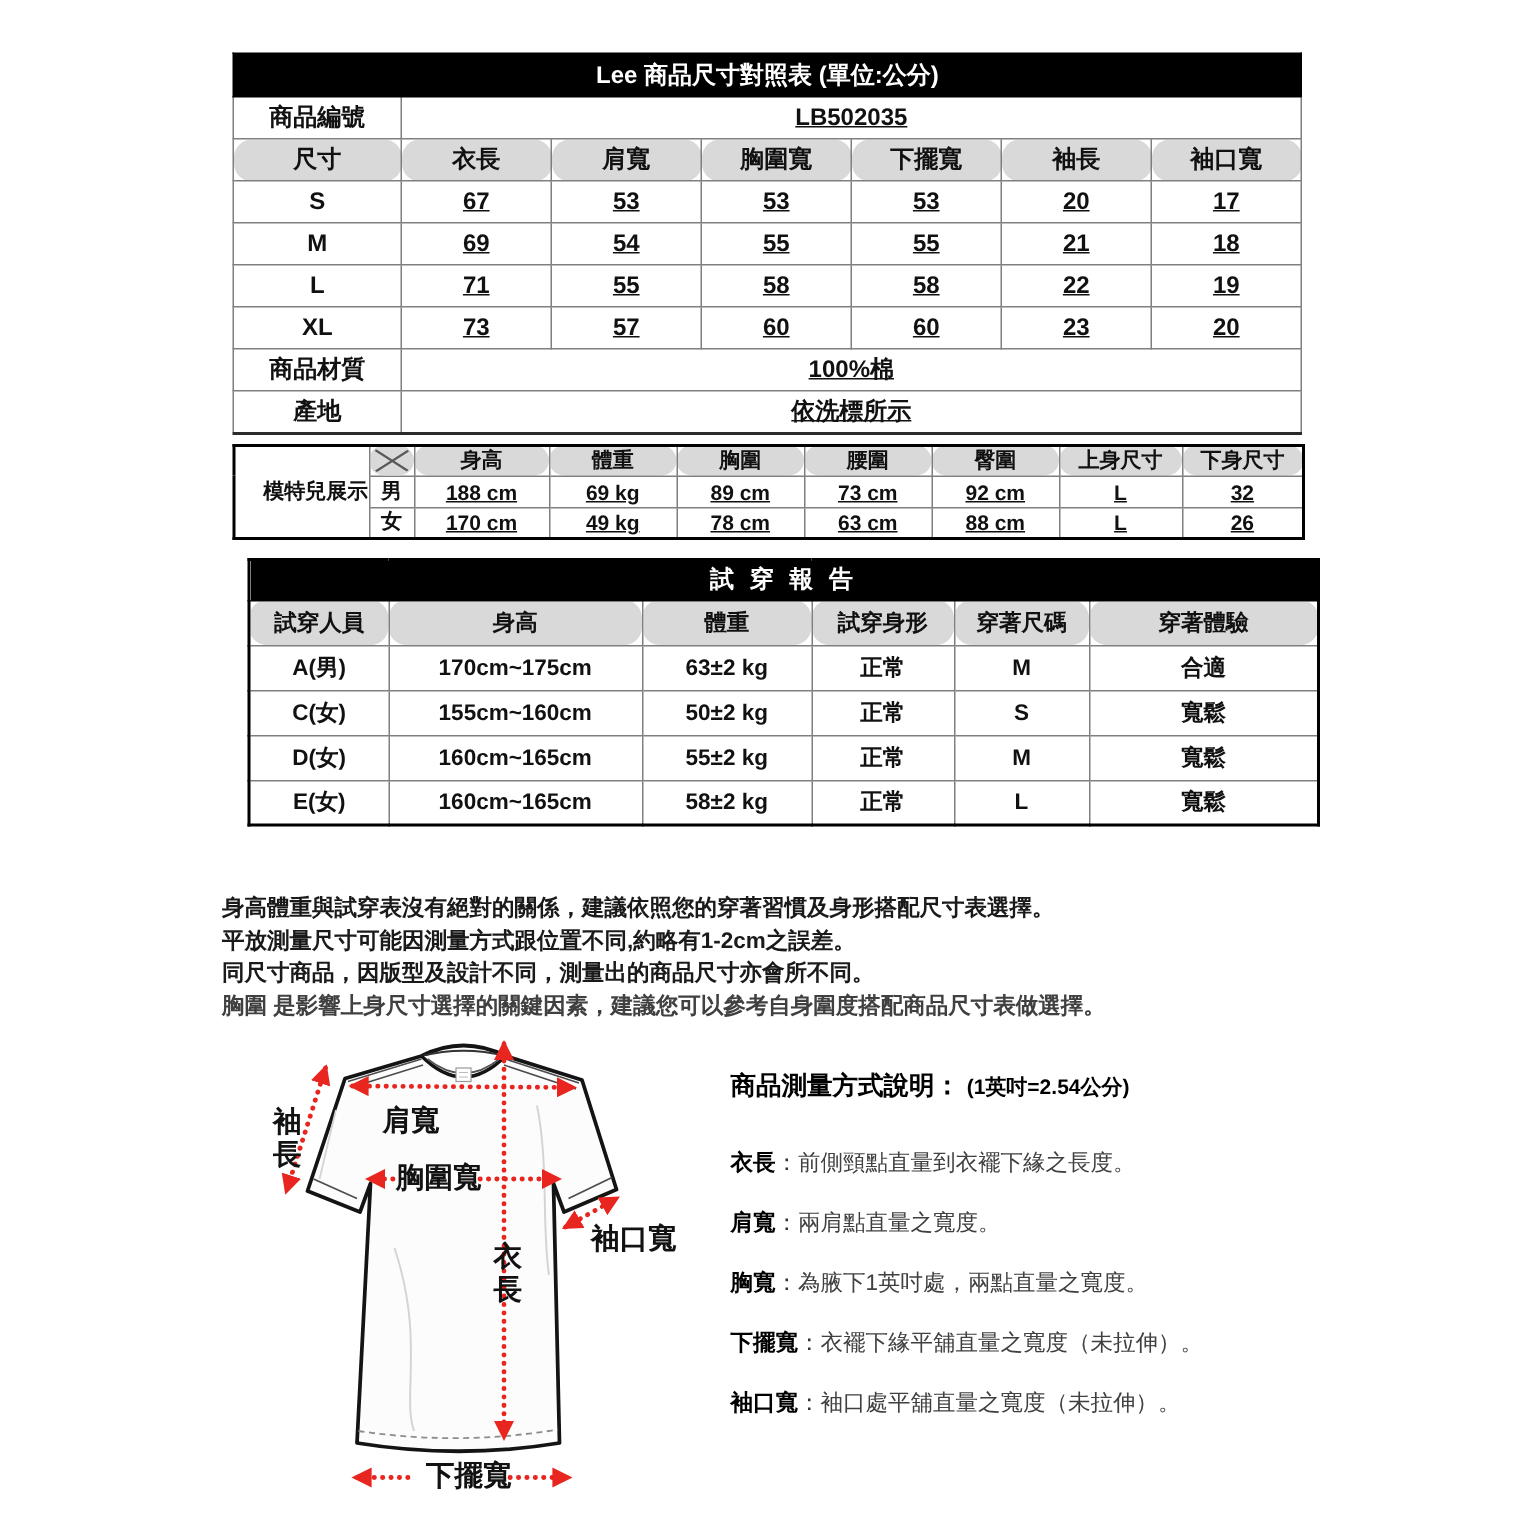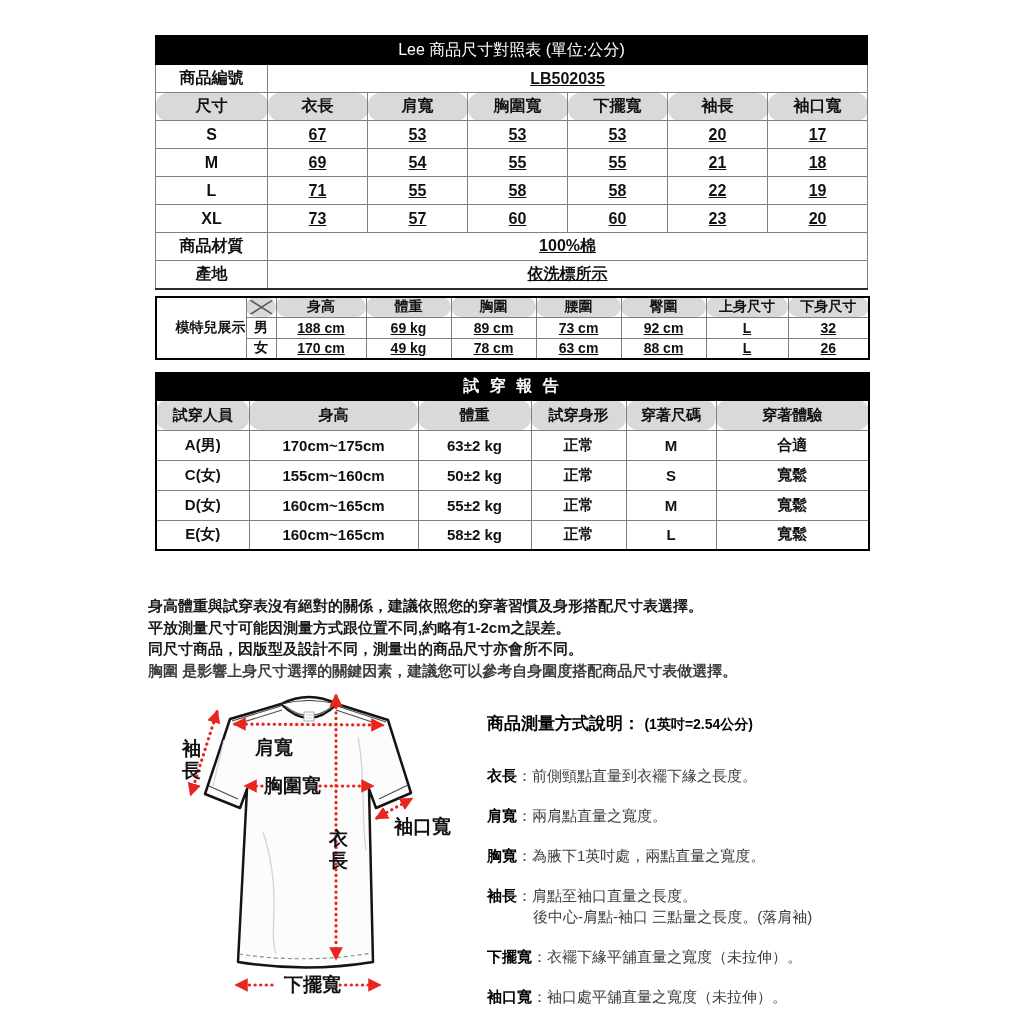--- a/index.html
+++ b/index.html
@@ -7,42 +7,42 @@
   body { font-family:"Liberation Sans","DejaVu Sans",sans-serif; color:#111; }
   .page { position:relative; width:1024px; height:1024px; background:#fff; overflow:hidden; }
 
   .page-title { position:absolute; top:1px; left:0; width:100%; text-align:center;
     font-size:28px; font-weight:bold; letter-spacing:2px; color:#000; }
 
   
   table.t { position:absolute; border-collapse:collapse; table-layout:fixed; }
   table.t td { border:1px solid #7f7f7f; text-align:center; vertical-align:middle;
     overflow:hidden; white-space:nowrap; padding:0; }
-  tr.bar td { background:#000; color:#fff; font-weight:normal; border-color:#000; }
+  tr.bar td { background:#000; color:#fff; font-weight:bold; border-color:#000; }
   tr.hd td { background:#d9d9d9; font-weight:bold;border-radius:12px; }
   td.lbl { font-weight:bold; }
   td.la { text-align:left; padding-left:10px; }
   td.num { font-weight:600;text-decoration:underline; }
 
   
   #size-table { left:155px; top:35px; width:713px; font-size:16px; border-bottom:2px solid #2b2b2b; }
   #size-table td { height:28px; }
   #size-table tr.bar td { height:29px; }
 
   
   #model-table { left:155px; top:296px; width:713px; font-size:14px;
     border:2px solid #000; }
   #model-table td { height:21px; }
   #model-table tr.hd td { height:20px; }
   #model-table td.white { background:#fff;text-align:right; }
   td.diag { position:relative; background:#fff; padding:0; }
   td.diag svg { position:absolute; left:0; top:0; width:100%; height:100%; display:block; }
 
   
-  #fitting-table { left:155px; top:372px; width:713px; font-size:15px; border:2px solid #000; }
+  #fitting-table { left:165px; top:372px; width:713px; font-size:15px; border:2px solid #000; }
   #fitting-table td { height:30px; font-weight:600; }
   #fitting-table tr.bar td { height:27px; letter-spacing:3px; font-size:16px; }
   #fitting-table tr.hd td { height:30px; font-weight:bold; }
 
   
   #notes { position:absolute; left:148px; top:595px; width:745px;
     font-size:15px; font-weight:bold; line-height:21.5px; color:#1a1a1a; }
   #notes .red { color:#404040; }
 
   
@@ -311,24 +311,20 @@
     <div class="gi">
       <span class="term">衣長</span><span class="sep">：</span><span class="desc">前側頸點直量到衣襬下緣之長度。</span>
     </div>
     <div class="gi">
       <span class="term">肩寬</span><span class="sep">：</span><span class="desc">兩肩點直量之寬度。</span>
     </div>
     <div class="gi">
       <span class="term">胸寬</span><span class="sep">：</span><span class="desc">為腋下1英吋處，兩點直量之寬度。</span>
     </div>
     <div class="gi">
-      <span class="term">袖長</span><span class="sep">：</span><span class="desc">肩點至袖口直量之長度。</span>
-      <div class="desc2">後中心-肩點-袖口 三點量之長度。(落肩袖)</div>
-    </div>
-    <div class="gi">
       <span class="term">下擺寬</span><span class="sep">：</span><span class="desc">衣襬下緣平舖直量之寬度（未拉伸）。</span>
     </div>
     <div class="gi">
       <span class="term">袖口寬</span><span class="sep">：</span><span class="desc">袖口處平舖直量之寬度（未拉伸）。</span>
     </div>
   </div>
 
 </div>
 
 </body></html>

